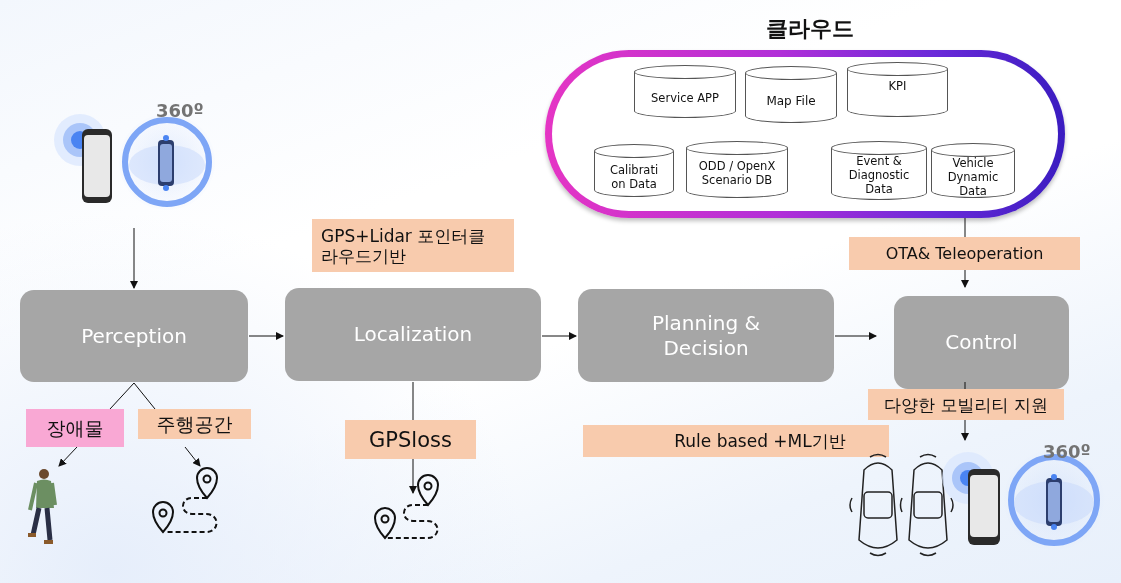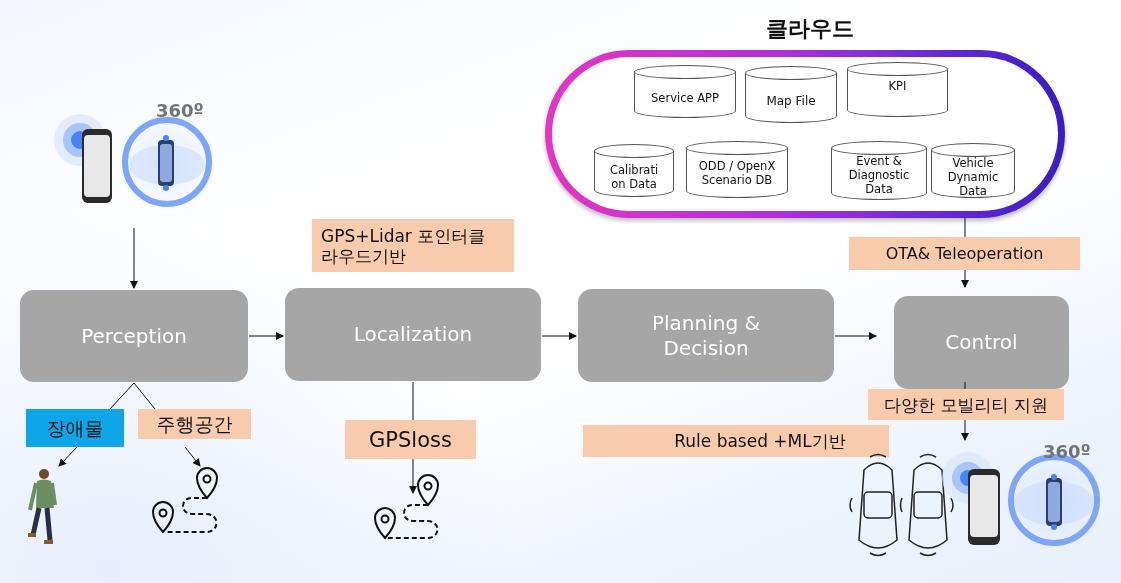--- a/index.html
+++ b/index.html
@@ -43,21 +43,21 @@
     position:absolute; background:#a6a6a6; border-radius:14px;
     color:#fff; display:flex; align-items:center; justify-content:center; text-align:center;
     font-size:20px; line-height:25px;
   }
   .note {
     position:absolute; background:#f8cbad; color:#111;
     display:flex; align-items:center; justify-content:center;
     font-size:19px; line-height:22px; white-space:nowrap;
   }
   .note.left { justify-content:flex-start; padding-left:9px; box-sizing:border-box; }
-  .note.white { background:#0ea5e9; }
+  .note.white { background:#f9a8d4; }
   svg.arrows { position:absolute; left:0; top:0; width:1121px; height:583px; pointer-events:none; }
   .deg { position:absolute; color:#737373; font-weight:bold; font-size:18px; }
 </style>
 </head>
 <body>
 
 <div class="bg-band"></div>
 
 <div class="cloud-title">클라우드</div>
 <div class="cloud-ring">

